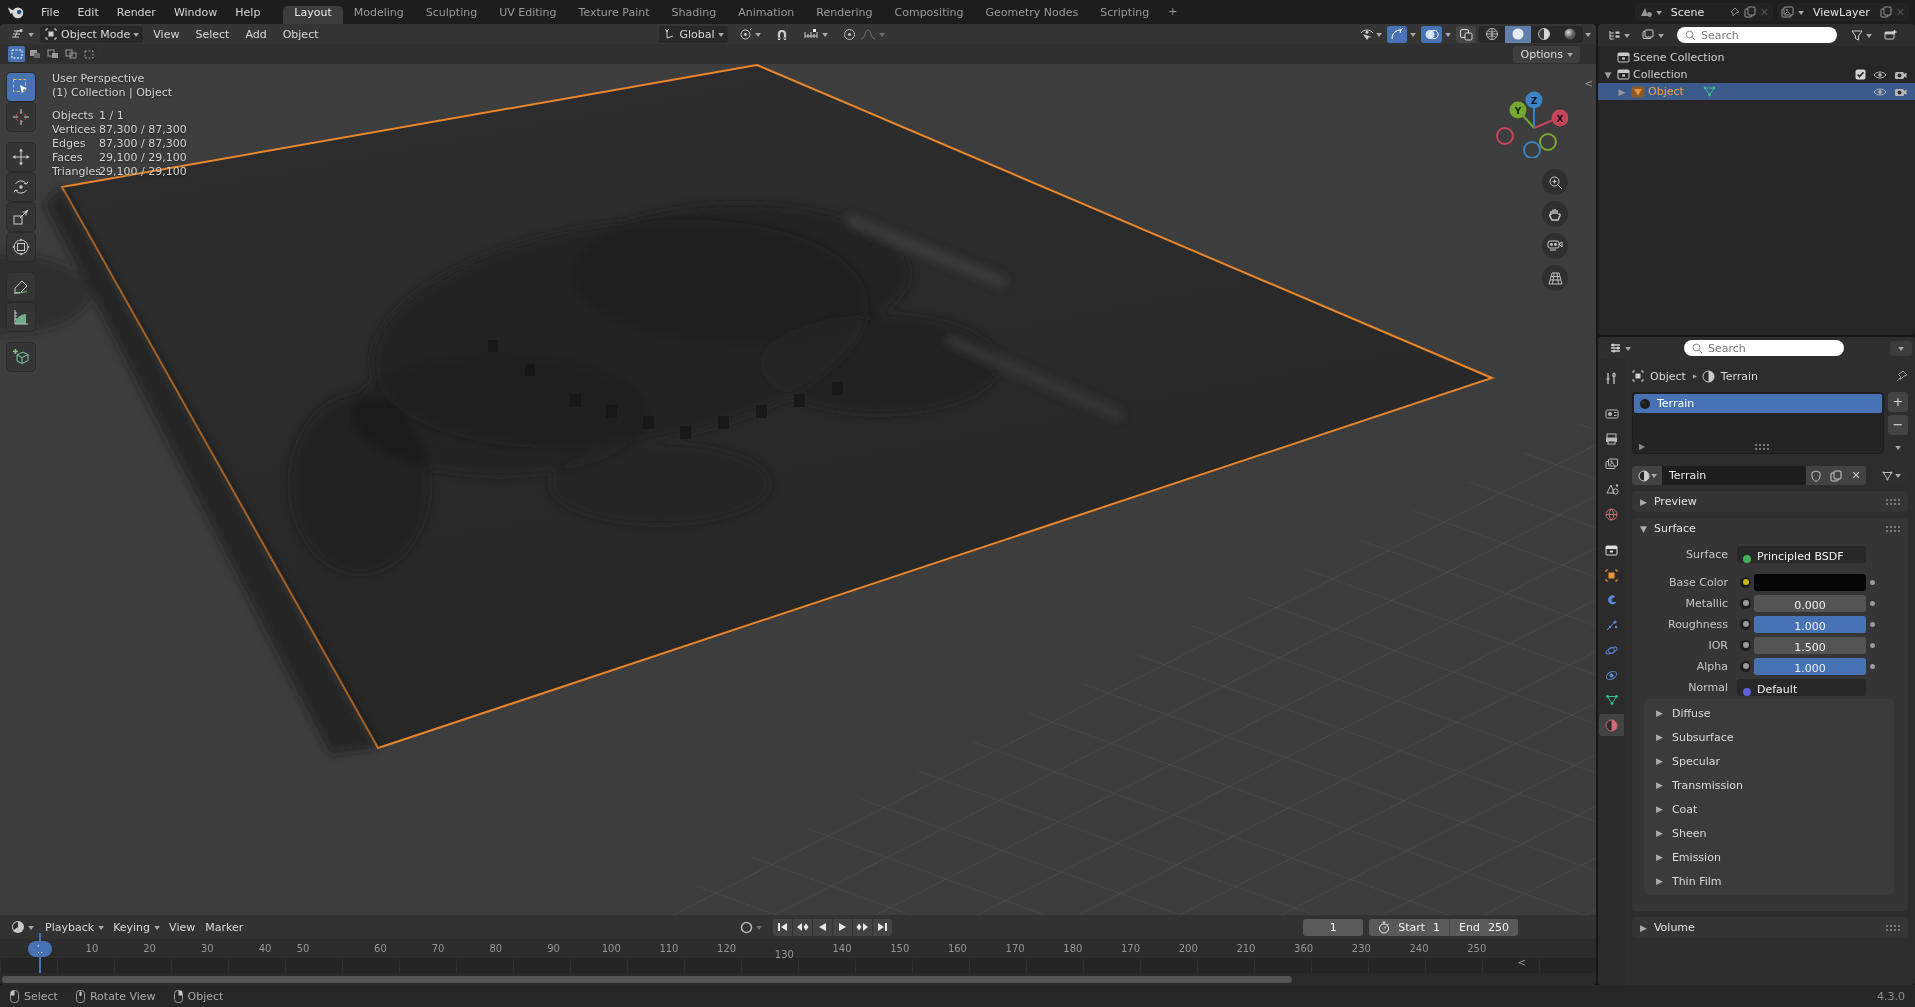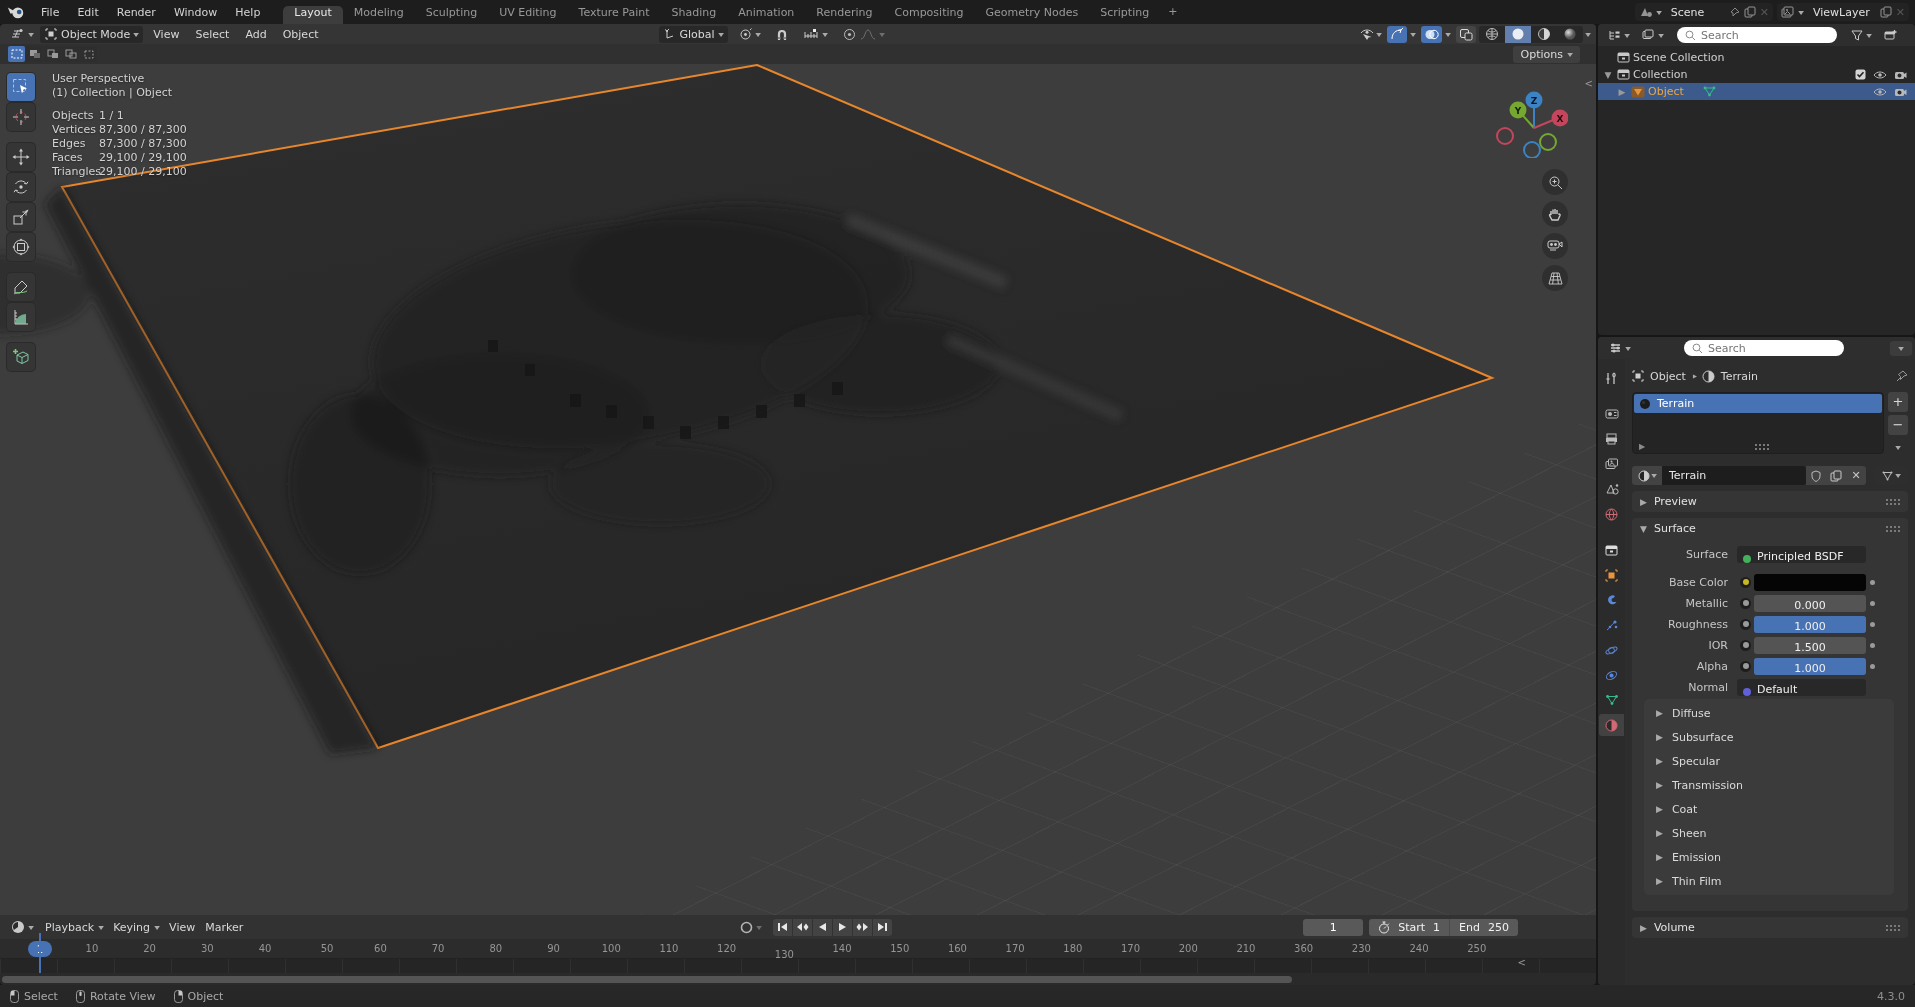--- a/index.html
+++ b/index.html
@@ -654,21 +654,21 @@
               </div>
             </div>
           </div>
         </div>
         <div class="ruler">
           <div class="cur-frame" style="left:40px">1</div>
         <span class="tick-num" style="left: 91.93px;">10</span>
             <span class="tick-num" style="left: 149.63px;">20</span>
             <span class="tick-num" style="left: 207.33px;">30</span>
             <span class="tick-num" style="left: 265.03px;">40</span>
-            <span class="tick-num" style="left: 327px;">50</span>
+            <span class="tick-num" style="left: 303px;">50</span>
             <span class="tick-num" style="left: 380.43px;">60</span>
             <span class="tick-num" style="left: 438.13px;">70</span>
             <span class="tick-num" style="left: 495.83px;">80</span>
             <span class="tick-num" style="left: 553.53px;">90</span>
             <span class="tick-num" style="left: 611.23px;">100</span>
             <span class="tick-num" style="left: 668.93px;">110</span>
             <span class="tick-num" style="left: 726.63px;">120</span>
             <span class="tick-num" style="left: 784.33px; margin-top: 6px;">130</span>
             <span class="tick-num" style="left: 842.03px;">140</span>
             <span class="tick-num" style="left: 899.73px;">150</span>

